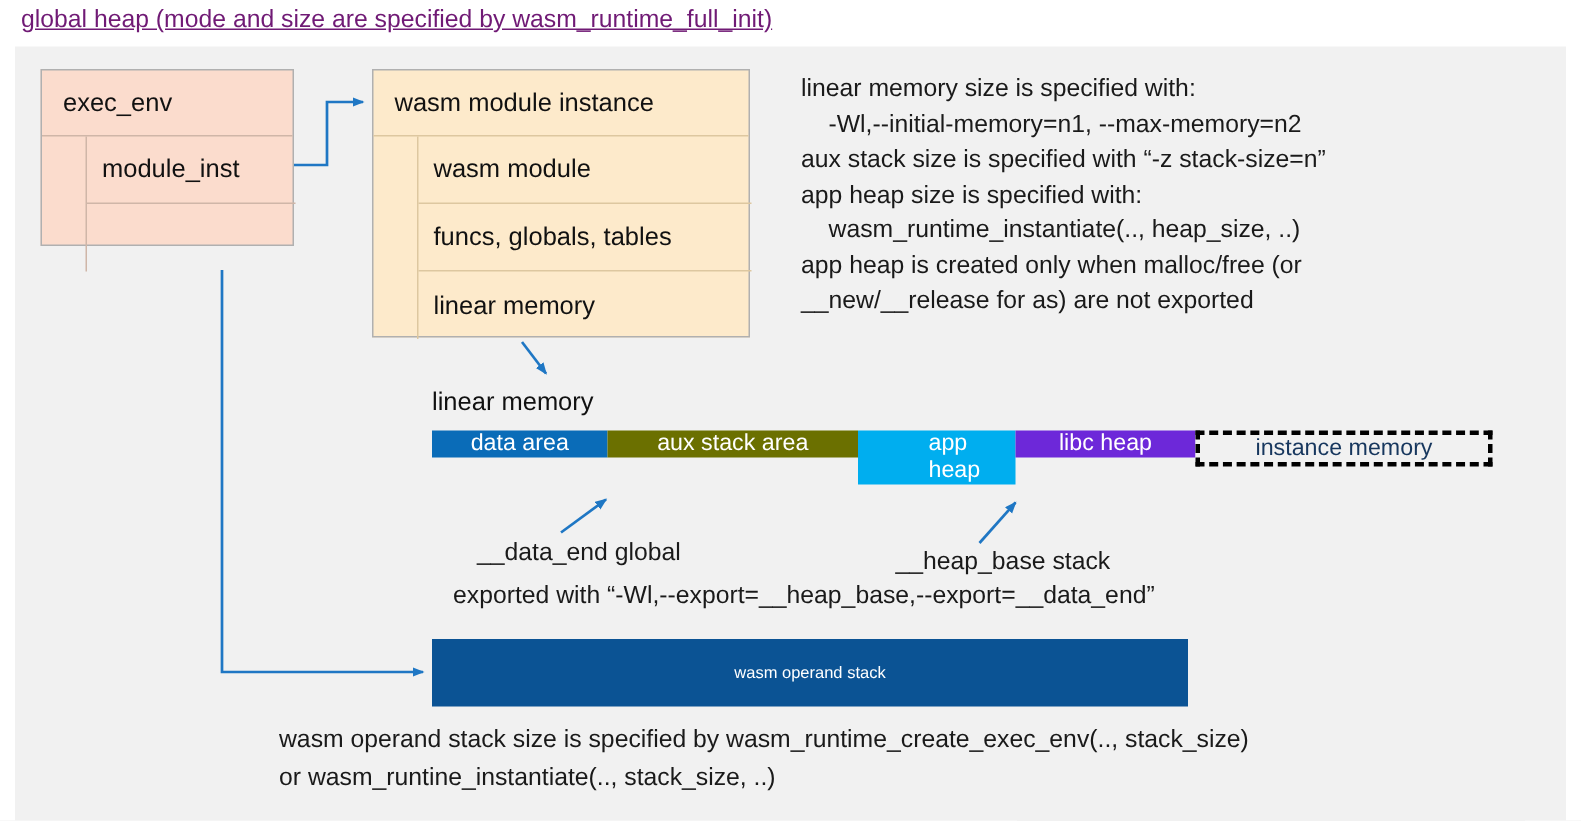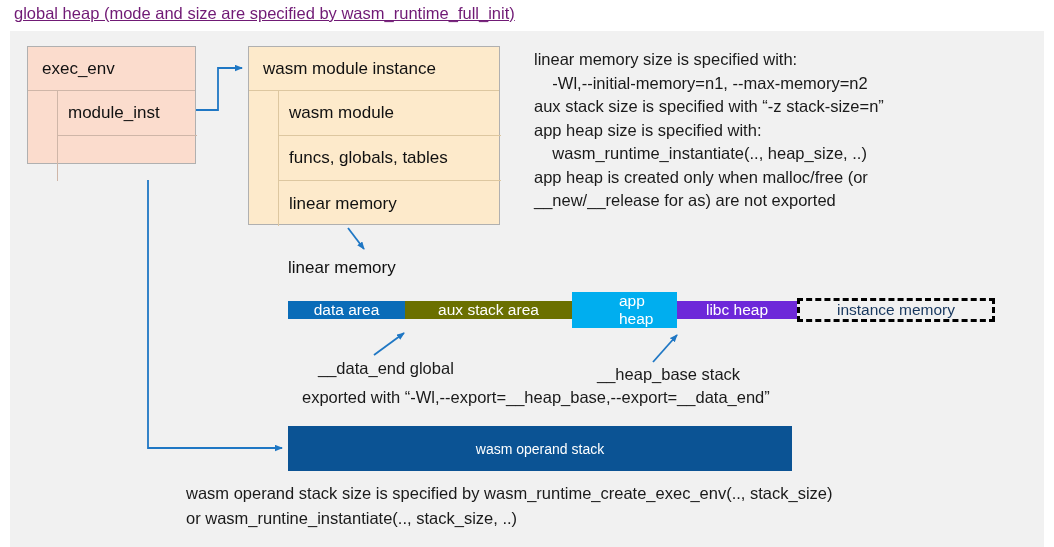--- a/index.html
+++ b/index.html
@@ -78,21 +78,21 @@
     white-space:pre;
   }
 
   
   .lm-label{
     position:absolute;left:288px;top:258px;
     font-size:17px;color:#111;
   }
   .membar{
     position:absolute;left:288px;top:287px;height:45px;
-    display:flex;align-items:center;
+    display:flex;align-items:flex-start;
   }
   .seg{
     display:flex;align-items:center;justify-content:center;
     color:#ffffff;font-size:15.5px;box-sizing:border-box;
   }
   .seg.enlarged{
     color:#17375e;background:#f1f1f1;
     border:3px dashed #000000;
   }
 
@@ -102,21 +102,21 @@
   }
   .ann.dataend{left:318px;top:359px;}
   .ann.heapbase{left:597px;top:365px;}
   .ann.exported{left:302px;top:388px;}
 
   
   .opstack{
     position:absolute;left:288px;top:426px;width:504px;height:45px;
     background:#0b5394;color:#ffffff;
     display:flex;align-items:center;justify-content:center;
-    font-size:14px;
+    font-size:11px;
   }
 
   .bottom{
     position:absolute;left:186px;top:481px;width:860px;
     font-size:16.5px;line-height:25px;color:#1a1a1a;white-space:pre;
   }
 
   svg.wires{position:absolute;left:0;top:0;width:1054px;height:547px;
             pointer-events:none;overflow:visible;}
 </style>

